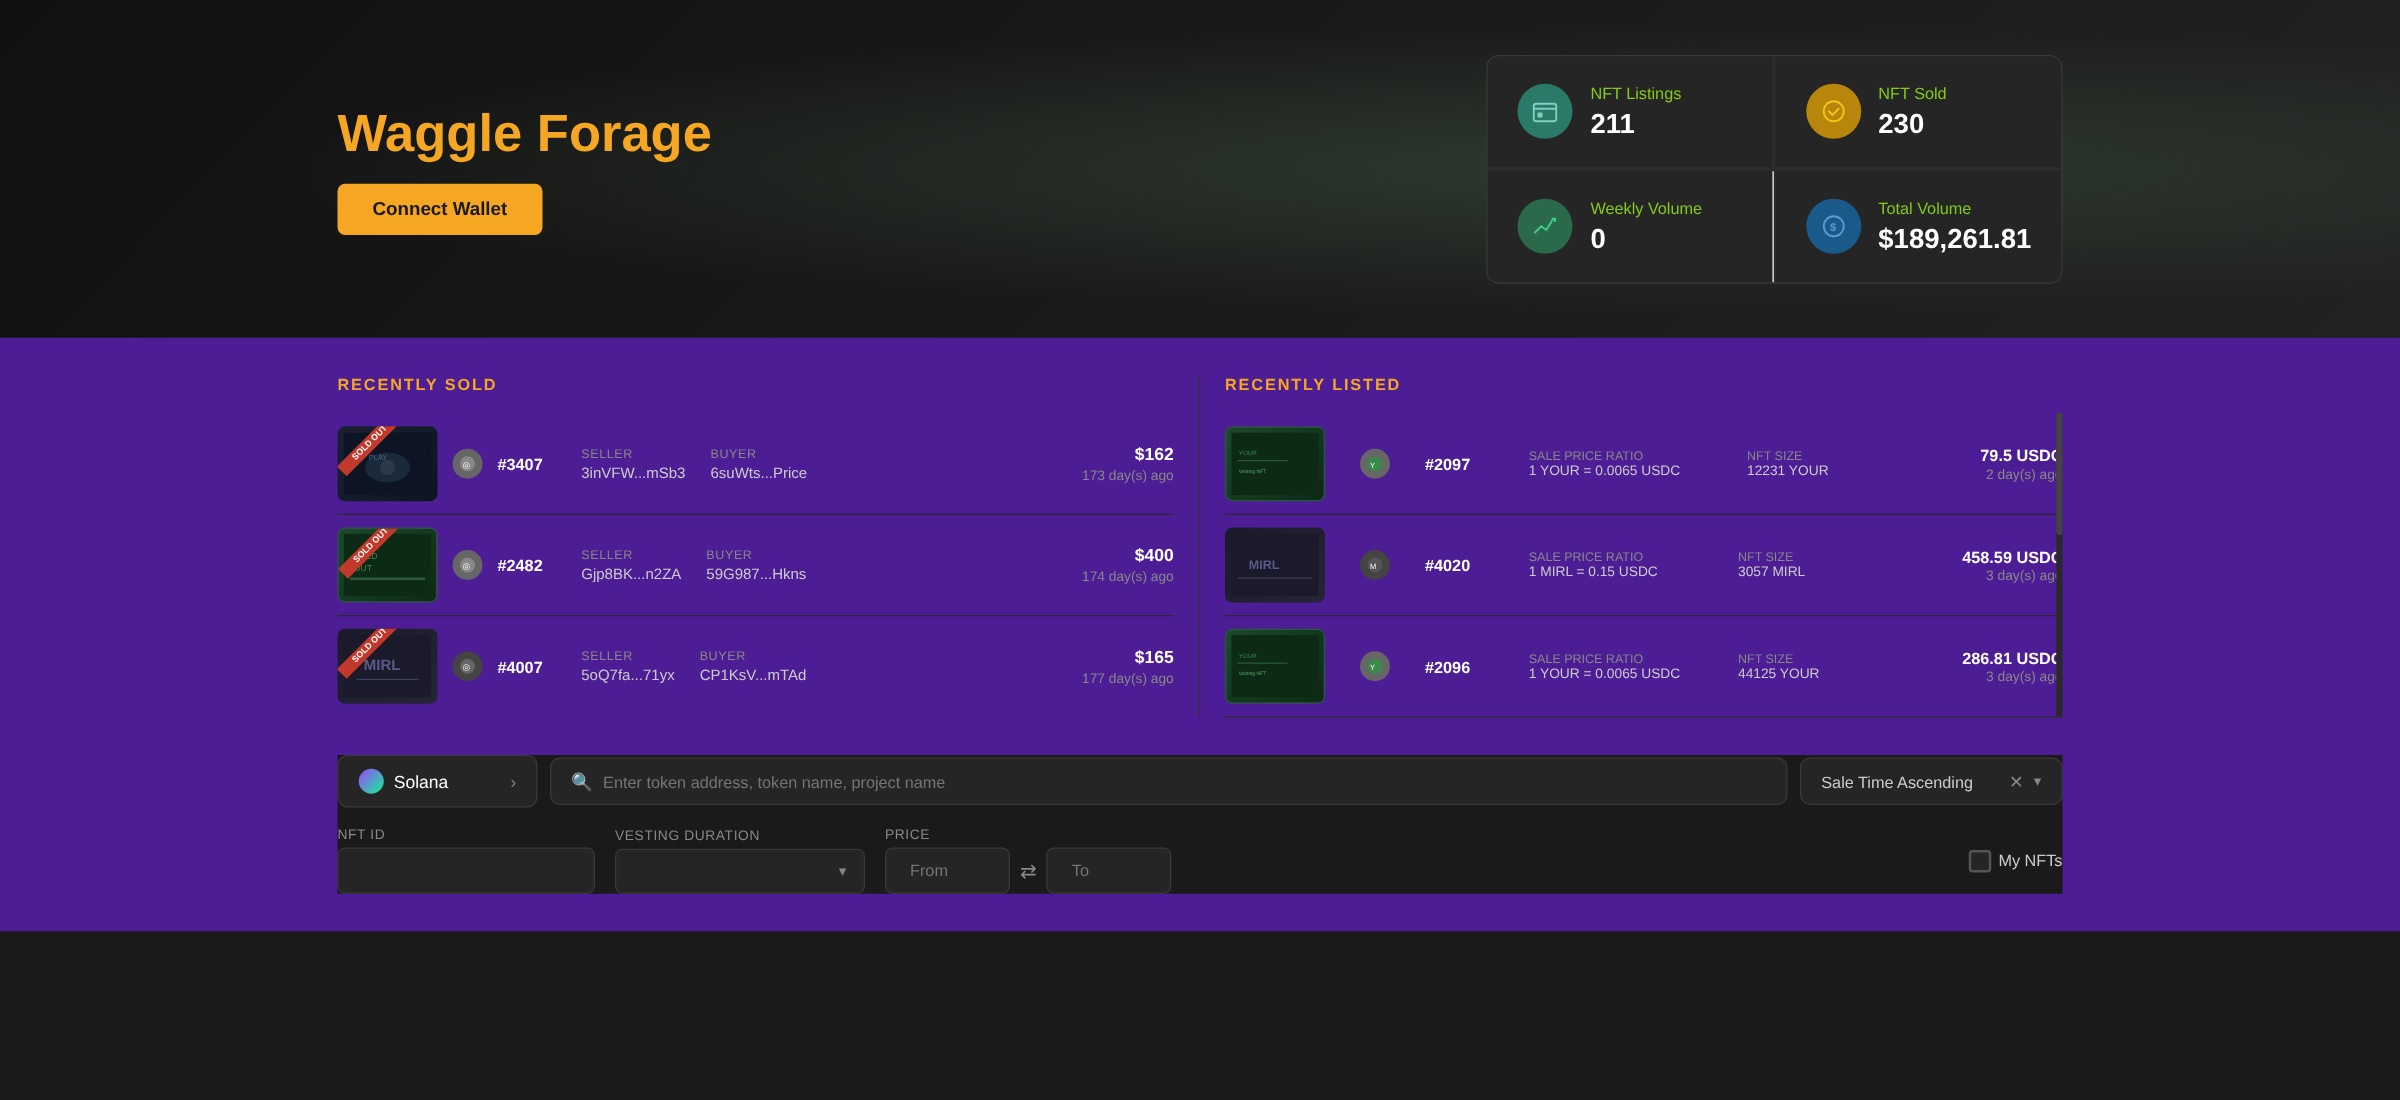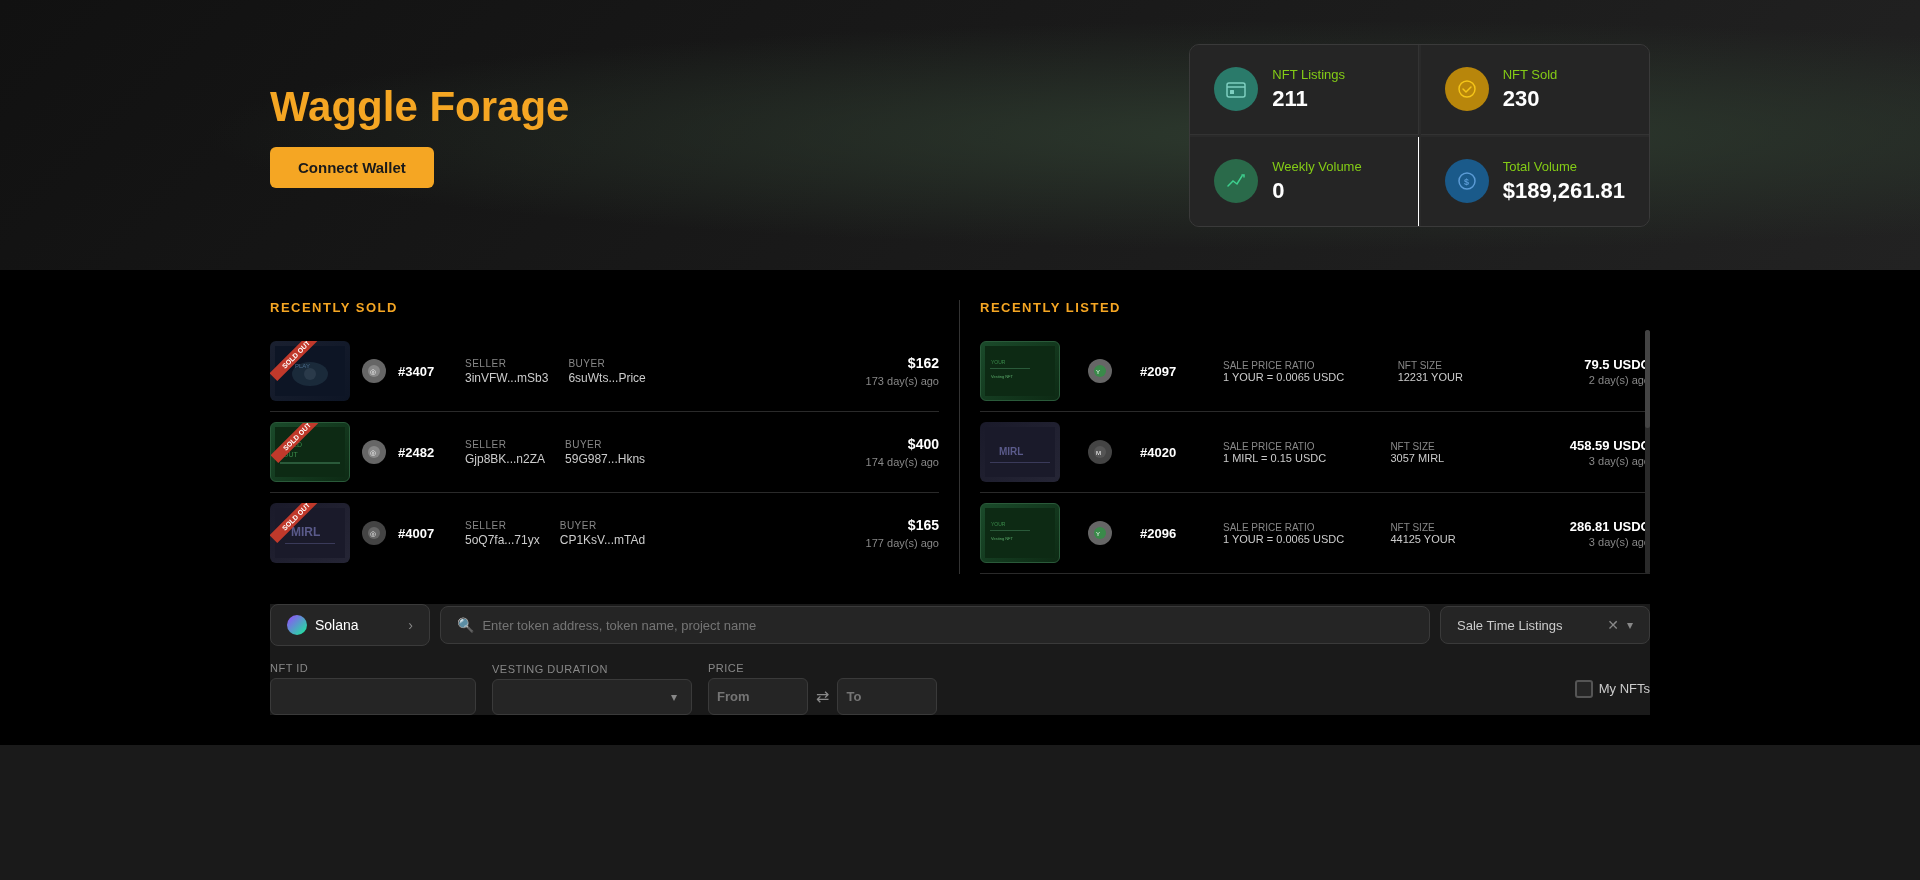--- a/index.html
+++ b/index.html
@@ -98,21 +98,21 @@
     }
     .stat-value {
       font-size: 22px;
       font-weight: 700;
       color: #fff;
     }
 
     
     .main-content {
       padding: 30px 270px;
-      background: #000000;
+      background: #4c1d95;
     }
 
     .two-columns {
       display: grid;
       grid-template-columns: 1fr 1fr;
       gap: 0;
     }
 
     .section-title {
       font-size: 13px;
@@ -412,26 +412,25 @@
     .price-range {
       display: flex;
       align-items: center;
       gap: 8px;
     }
 
     .price-input {
       background: #252525;
       border: 1px solid #3a3a3a;
       border-radius: 6px;
-      padding: 10px 8px;
+      padding: 10px 19px;
       color: #ccc;
       font-size: 13px;
       outline: none;
       width: 100px;
-      font-weight: bold;
     }
 
     .price-swap-icon {
       color: #888;
       font-size: 16px;
       cursor: pointer;
     }
 
     .my-nfts-toggle {
       display: flex;
@@ -774,21 +773,21 @@
         <span class="blockchain-label">Solana</span>
         <span class="chevron-right">›</span>
       </div>
 
       <div class="search-box">
         <span class="search-icon">🔍</span>
         <input class="search-input" type="text" placeholder="Enter token address, token name, project name" style="">
       </div>
 
       <div class="sort-select">
-        <span class="sort-label">Sale Time Listings</span>
+        <span class="sort-label">Sale Time Ascending</span>
         <span class="close-icon">✕</span>
         <span class="chevron-down">▾</span>
       </div>
     </div>
 
     <div class="filters-row2">
 
       <div class="filter-group">
         <div class="filter-label">NFT ID</div>
         <input class="filter-input" type="text" style="">

